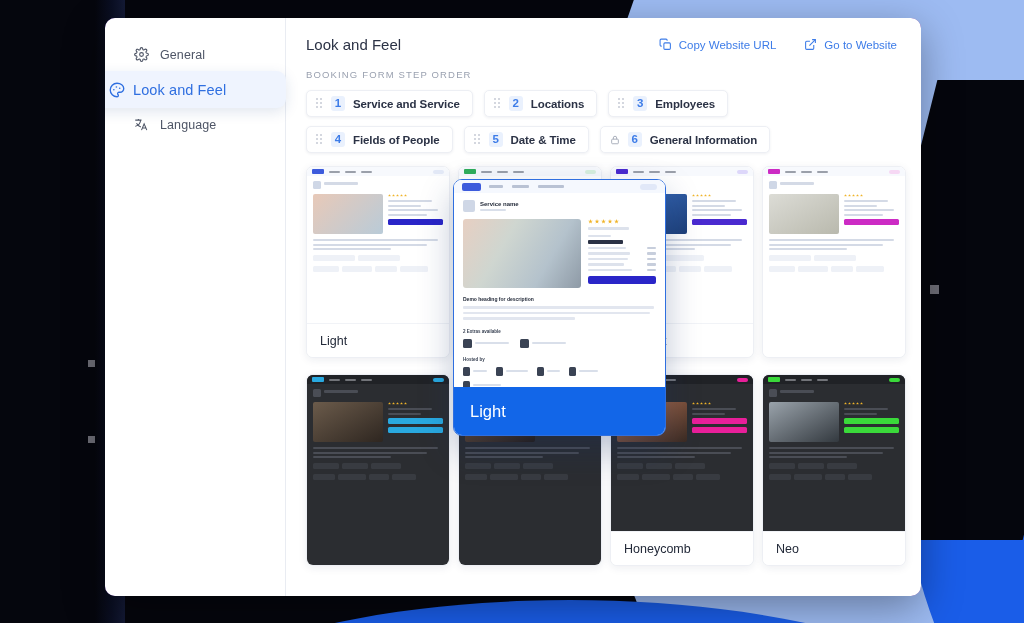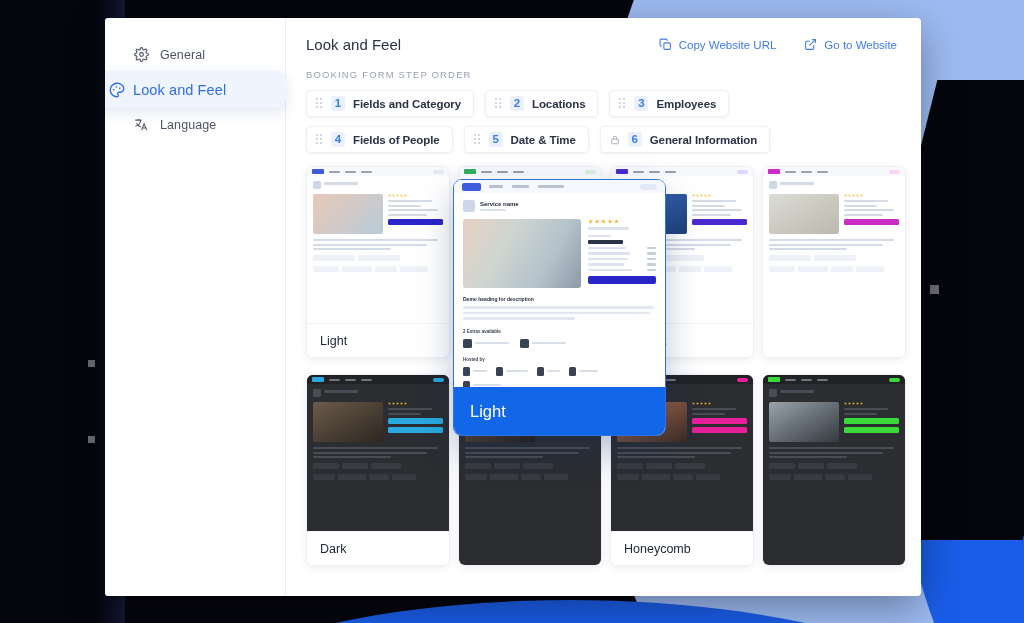--- a/index.html
+++ b/index.html
@@ -66,21 +66,21 @@
     z-index: 3;
   }
   .speck { position: absolute; background: #6c6c75; z-index: 4; }
 
   
   #panel {
     position: absolute;
     left: 105px; top: 18px;
     width: 816px; height: 578px;
     background: #4c1d95;
-    border-radius: 3px;
+    border-radius: 10px;
     box-shadow: 0 12px 40px rgba(0,0,0,.35);
     z-index: 10;
     overflow: hidden;
     display: flex;
   }
 
   
   #sidebar {
     width: 181px;
     flex: 0 0 181px;
@@ -390,21 +390,21 @@
         <div class="chip">
           <span class="grip">
               <i></i>
               <i></i>
               <i></i>
               <i></i>
               <i></i>
               <i></i>
             </span>
           <span class="num">1</span>
-          <span class="chip-label">Fields and Category</span>
+          <span class="chip-label">Service and Service</span>
         </div>
         <div class="chip">
           <span class="grip">
               <i></i>
               <i></i>
               <i></i>
               <i></i>
               <i></i>
               <i></i>
             </span>
@@ -740,21 +740,20 @@
                   </div>
                 <div class="tagrow">
                     <span class="tag" style="width:22px"></span>
                     <span class="tag" style="width:28px"></span>
                     <span class="tag" style="width:20px"></span>
                     <span class="tag" style="width:24px"></span>
                   </div>
               </div>
             </div>
           </div>
-          <div class="theme-name">Dark</div>
         </div>
 
         <div class="theme-card">
           <div class="theme-prev">
             <div class="mini dark">
               <div class="topbar">
                   <span class="logo" style="background:#e8b63a"></span>
                   <span class="navdots">
                     <i></i>
                     <i></i>
@@ -913,20 +912,21 @@
                   </div>
                 <div class="tagrow">
                     <span class="tag" style="width:22px"></span>
                     <span class="tag" style="width:28px"></span>
                     <span class="tag" style="width:20px"></span>
                     <span class="tag" style="width:24px"></span>
                   </div>
               </div>
             </div>
           </div>
+          <div class="theme-name">Neo</div>
         </div>
       </div>
 
       <div id="light-card">
         <div class="lc-prev">
           <div class="bigmini">
             <div class="btopbar">
               <span class="blogo"></span>
               <span class="bnav">
                   <i style="width:14px"></i>

